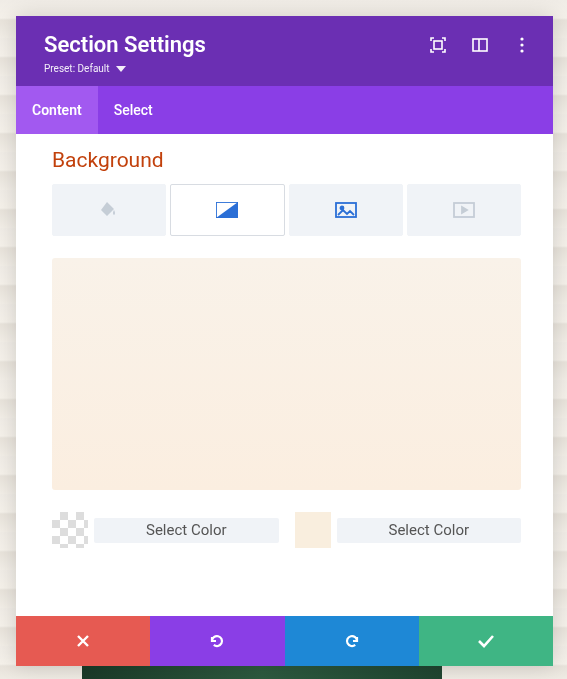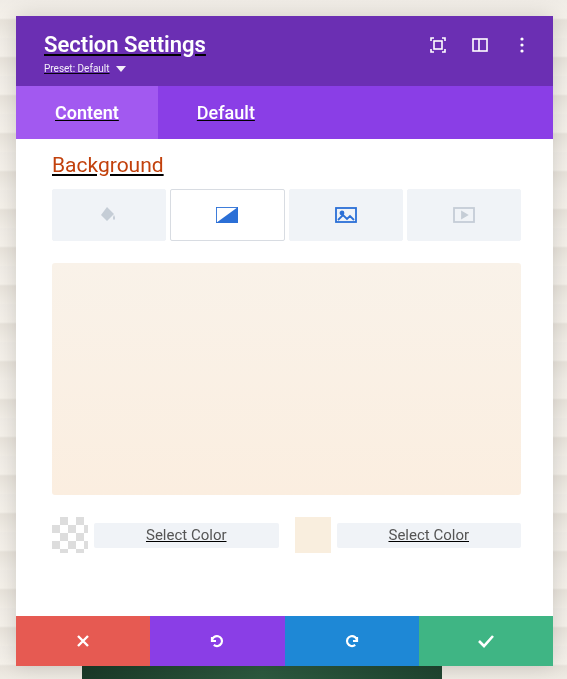--- a/index.html
+++ b/index.html
@@ -20,21 +20,20 @@
     );
   }
   .panel {
     position: absolute;
     left: 16px; right: 14px; top: 16px;
     background: #fff;
     box-shadow: 0 0 20px rgba(0,0,0,0.15);
     display: flex;
     flex-direction: column;
     height: 650px;
-    text-decoration: underline;
   }
   .header {
     background: #6b2fb3;
     color: #fff;
     padding: 16px 22px 12px 28px;
   }
   .header-top {
     display: flex;
     align-items: center;
     justify-content: space-between;
@@ -57,22 +56,22 @@
     align-items: center;
     gap: 6px;
     cursor: pointer;
   }
   .tabs {
     display: flex;
     background: #8a3ee6;
     color: #fff;
   }
   .tab {
-    padding: 16px 39px;
-    font-size: 18px;
+    padding: 16px 16px;
+    font-size: 14px;
     font-weight: 500;
     cursor: pointer;
   }
   .tab.active {
     background: #a259f0;
     font-weight: 600;
   }
   .content {
     flex: 1;
     overflow-y: auto;
@@ -210,21 +209,21 @@
     <div class="preset">
       <span>Preset: Default</span>
       <svg width="10" height="6" viewBox="0 0 10 6" fill="#fff">
           <path d="M0 0l5 6 5-6z"></path>
         </svg>
     </div>
   </div>
 
   <div class="tabs">
     <div class="tab active">Content</div>
-    <div class="tab">Default</div>
+    <div class="tab">Select</div>
   </div>
 
   <div class="content">
     <div class="section-label">Background</div>
 
     <div class="bg-type-row">
       <div class="bg-type">
         <svg width="20" height="20" viewBox="0 0 20 20" fill="#c5cdd6">
           <path d="M8 2l7 7-7 7-6-6 6-8z M16 13c0 1.5-1 2-1 2s-1-.5-1-2 1-3 1-3 1 1.5 1 3z"></path>
         </svg>

